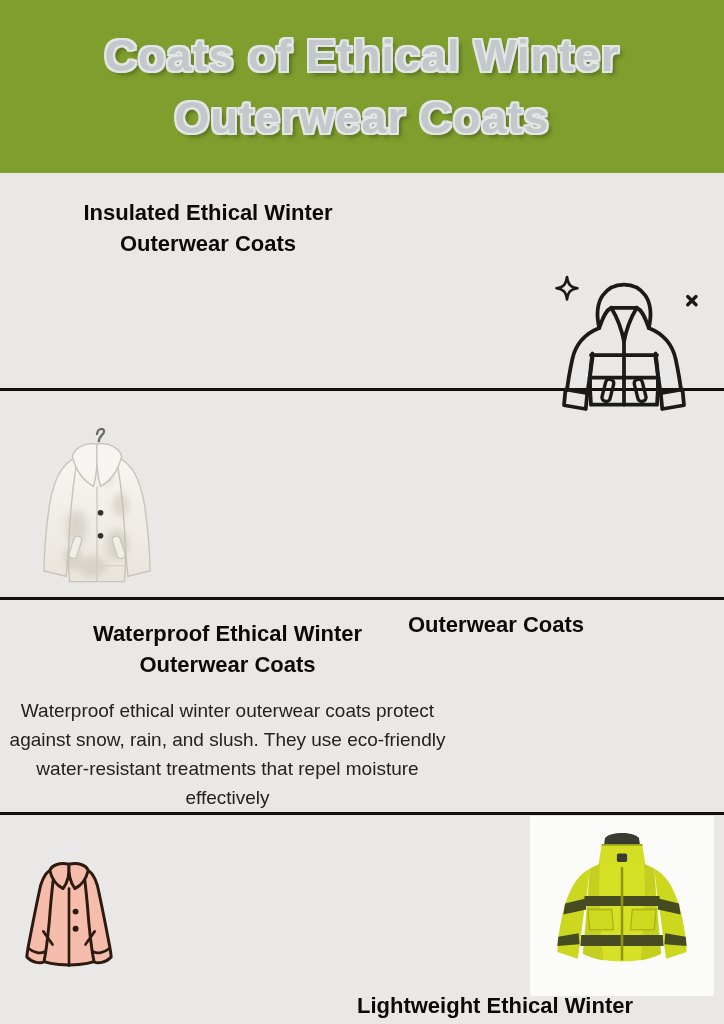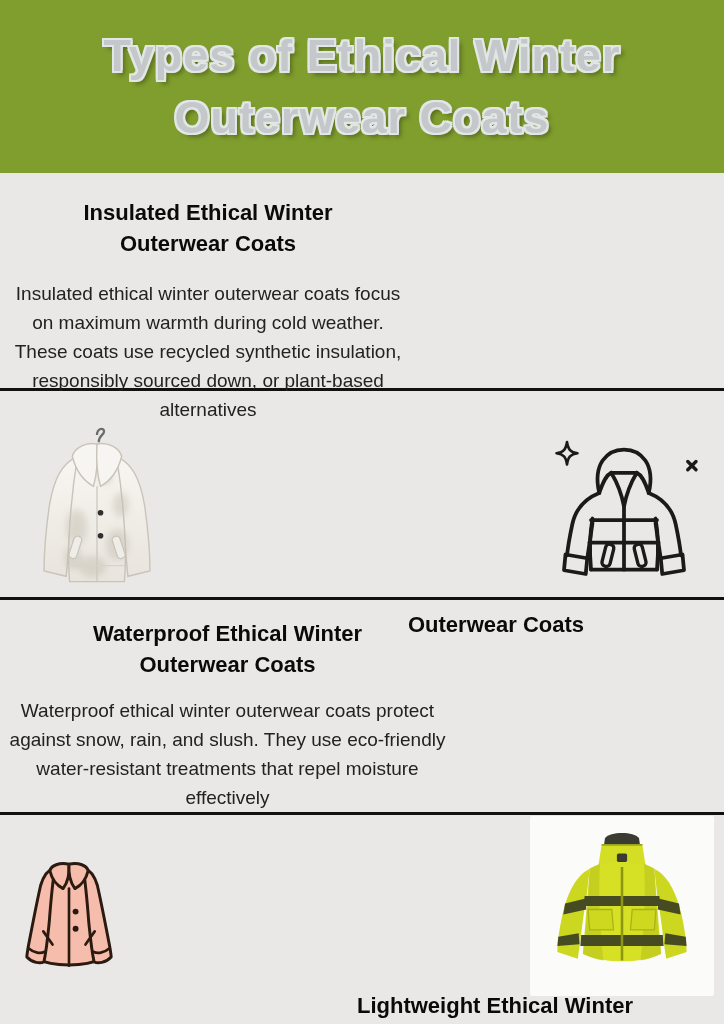--- a/index.html
+++ b/index.html
@@ -60,32 +60,31 @@
 
   svg { display:block; width:100%; height:auto; }
 </style>
 </head>
 <body>
 
 <div class="page">
 
   <div class="header">
     <h1 class="title">
-      <span>Types of Ethical Winter</span>
+      <span>Coats of Ethical Winter</span>
       <span>Outerwear Coats</span>
     </h1>
   </div>
 
   <div class="sec sec1">
     <div class="txt">
       <h2>
         <span>Insulated Ethical Winter</span>
         <span>Outerwear Coats</span>
       </h2>
-      <p>Insulated ethical winter outerwear coats focus on maximum warmth during cold weather. These coats use recycled synthetic insulation, responsibly sourced down, or plant-based alternatives</p>
     </div>
     <div class="imgbox">
       <svg viewBox="0 0 224 200" fill="none" stroke="#1a1a1a" stroke-width="5" stroke-linecap="round" stroke-linejoin="round">
         <path d="M36 16 C37.5 26 40.5 29.5 50 31 C40.5 32.5 37.5 36 36 46 C34.5 36 31.5 32.5 22 31 C31.5 29.5 34.5 26 36 16 Z" stroke-width="3.5"></path>
         <path d="M197 42 l11 11 M208 42 l-11 11" stroke-width="4.5"></path>
         <path d="M79 84 C70 46 89 26 112 26 C135 26 154 46 145 84"></path>
         <path d="M79 84 C85 66 89 60 95 57"></path>
         <path d="M95 57 L129 57"></path>
         <path d="M145 84 C139 66 135 60 129 57"></path>
         <path d="M95 57 C104 72 109 86 112 102 C115 86 120 72 129 57"></path>

